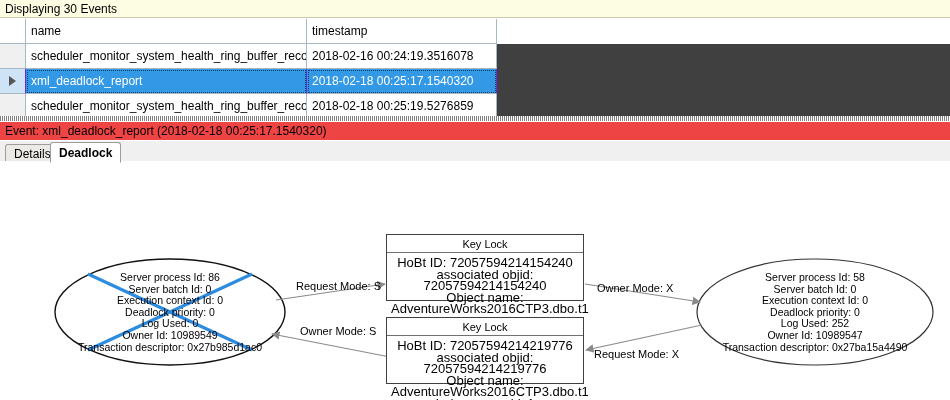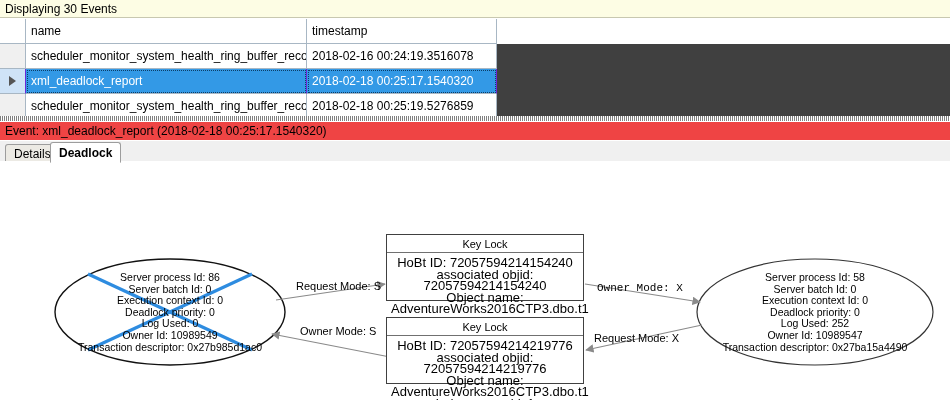--- a/index.html
+++ b/index.html
@@ -209,19 +209,19 @@
       <div class="kb-title">Key Lock</div>
       <div class="kb-body">
         <div>HoBt ID: 72057594214219776</div>
         <div>associated objid: 72057594214219776</div>
         <div>Object name: AdventureWorks2016CTP3.dbo.t1</div>
         <div>Index name: idx1</div>
       </div>
     </div>
 
     <div class="edgelabel" style="left:296px;top:118px;">Request Mode: S</div>
-    <div class="edgelabel" style="left:597px;top:120px;font-family:Liberation Mono, monospace;">Owner Mode: X</div>
+    <div class="edgelabel" style="left:597px;top:120px;">Owner Mode: X</div>
     <div class="edgelabel" style="left:300px;top:163px;">Owner Mode: S</div>
-    <div class="edgelabel" style="left:594px;top:170px;">Request Mode: X</div>
+    <div class="edgelabel" style="left:594px;top:186px;">Request Mode: X</div>
 
   </div>
 
 </div>
 
 </body></html>

